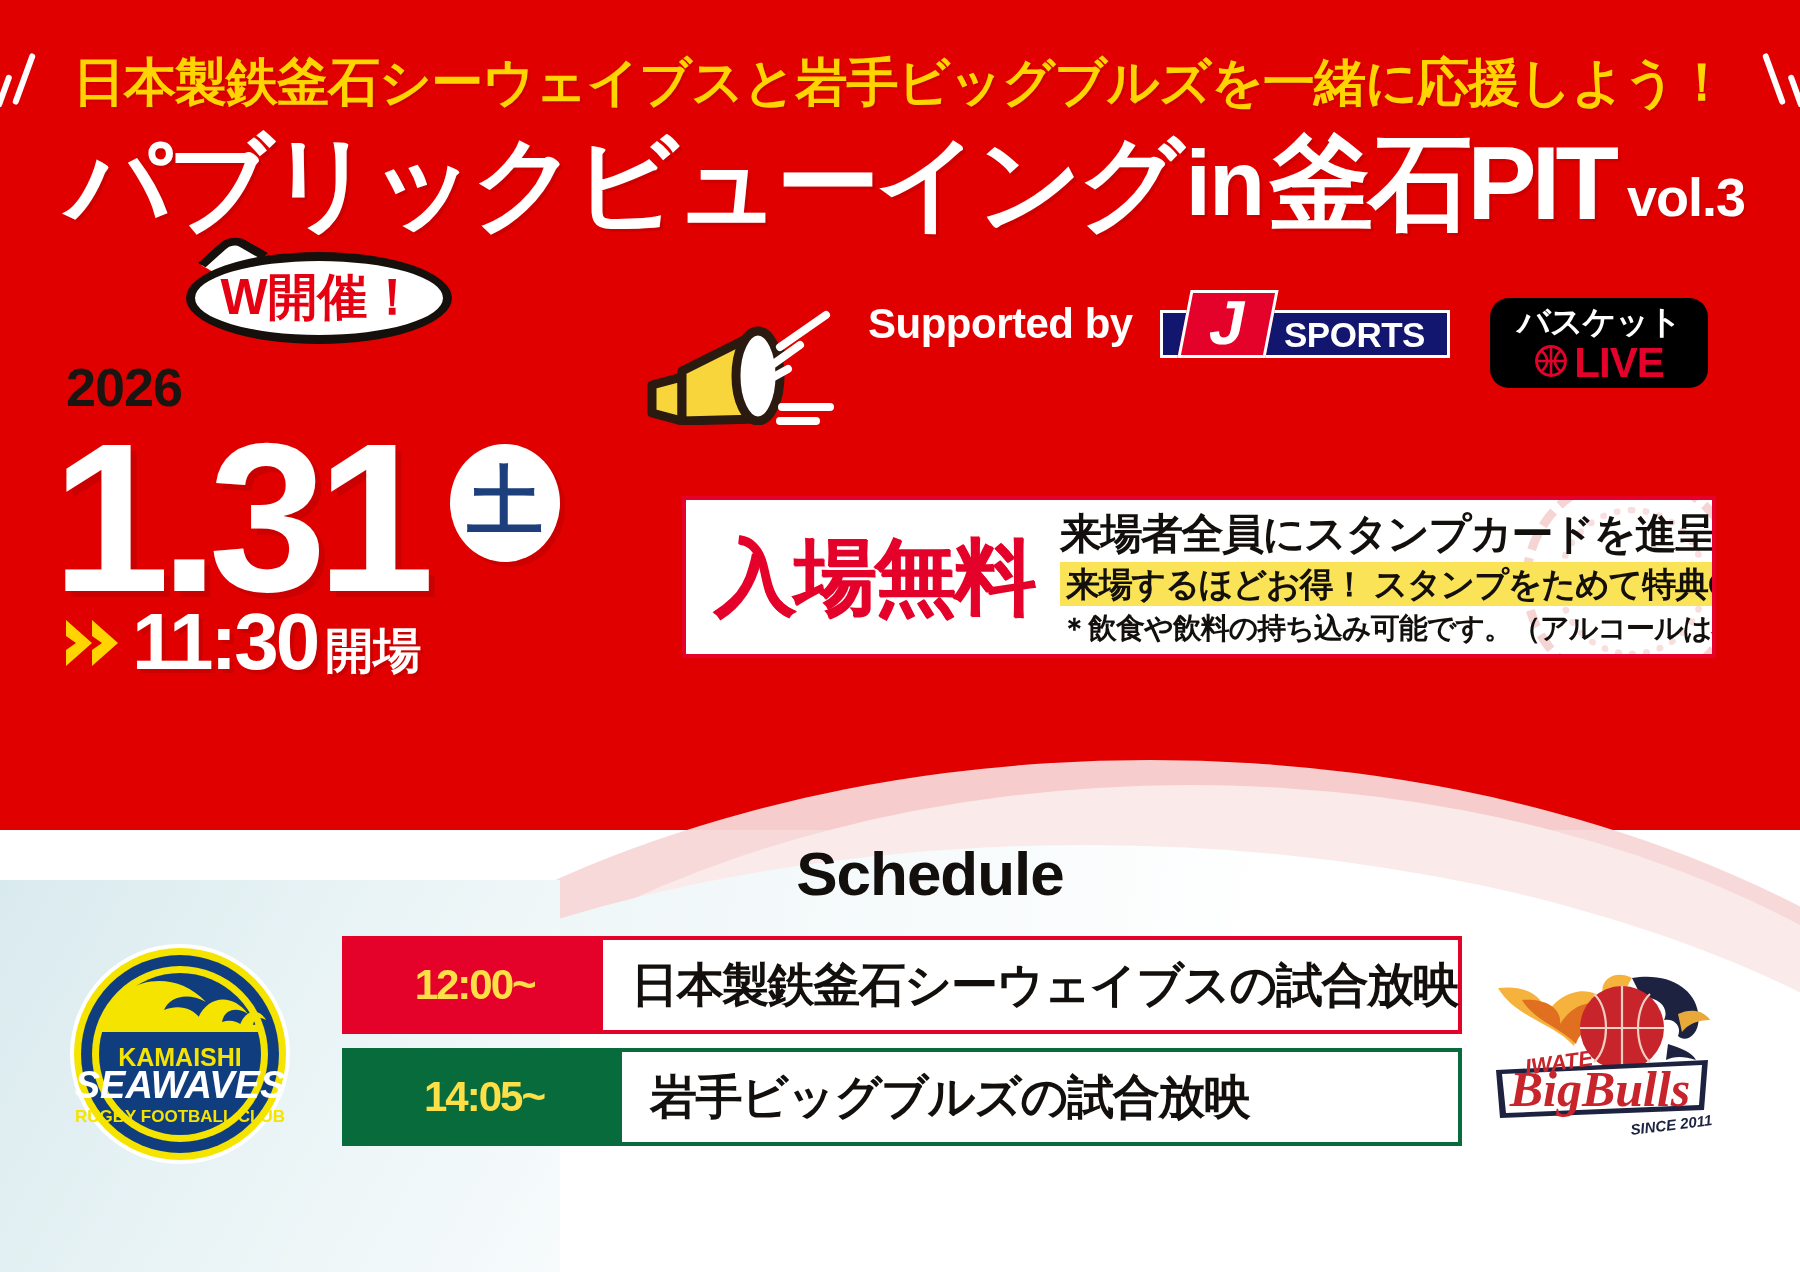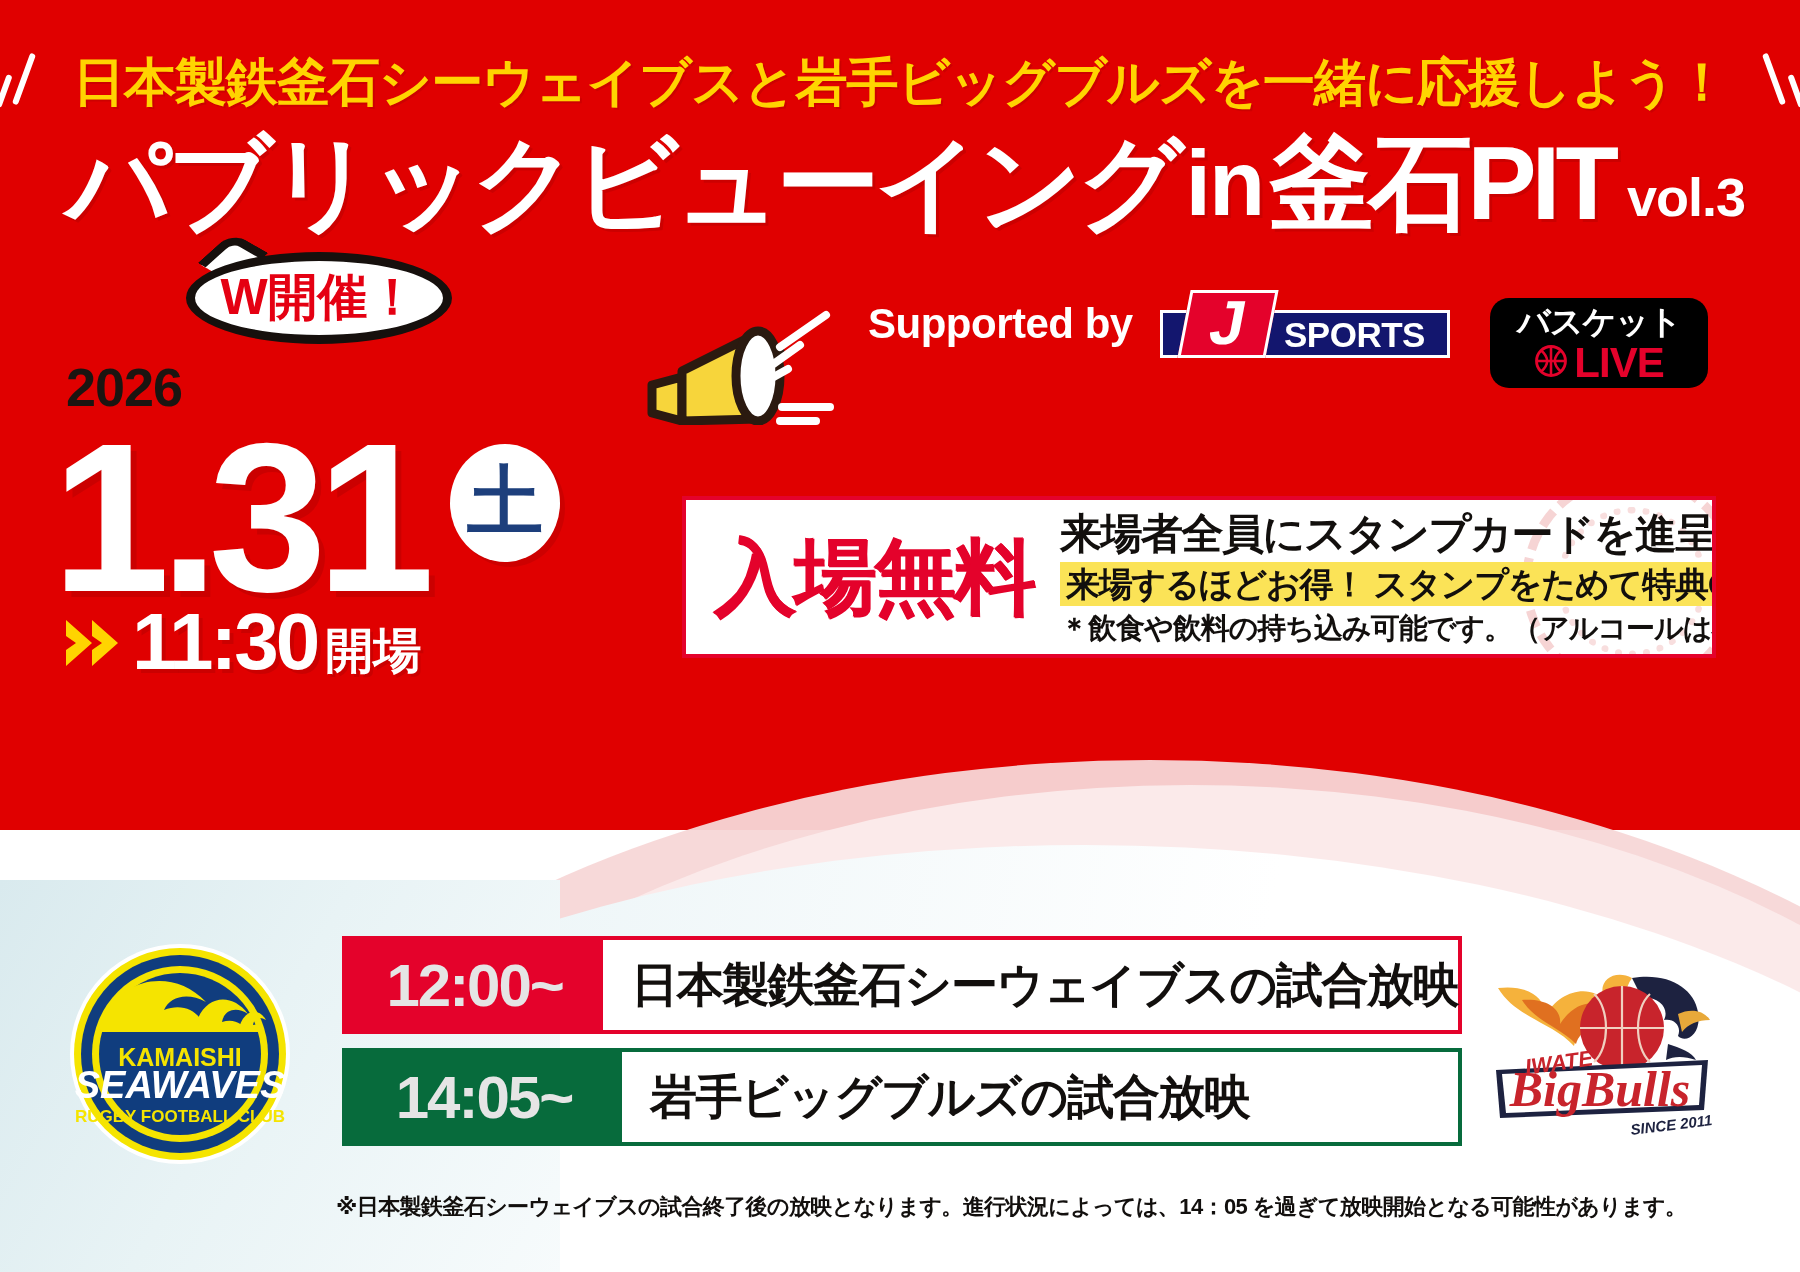--- a/index.html
+++ b/index.html
@@ -217,21 +217,21 @@
     position:absolute; left:0; top:838px; width:1800px;
     text-align:center; color:#120f0d; font-size:62px; font-weight:bold;
     letter-spacing:-1px;
   }
   .sched-title span { display:inline-block; margin-left:60px; }
 
   .sched-rows { position:absolute; left:342px; top:936px; width:1120px; }
   .sched-row { display:flex; height:98px; margin-bottom:14px; }
   .sched-row .tcell {
     width:276px; display:flex; align-items:center; justify-content:center;
-    color:#e5e5e5; font-size:60px; font-weight:bold; letter-spacing:-2px;
+    color:#fde047; font-size:42px; font-weight:bold; letter-spacing:-2px;
   }
   .sched-row .dcell {
     flex:1; display:flex; align-items:center; background:#ffffff;
     color:#120f0d; font-size:47px; font-weight:bold; letter-spacing:-1.5px;
     padding-left:28px; white-space:nowrap;
   }
   .row-red { border:4px solid #e4022b; }
   .row-red .tcell { background:#e4022b; }
   .row-green { border:4px solid #076b3c; }
   .row-green .tcell { background:#076b3c; }
@@ -351,33 +351,35 @@
     <div class="infobox-inner">
       <div class="free">入場無料</div>
       <div class="infobox-right">
         <div class="line1">来場者全員にスタンプカードを進呈</div>
         <div class="line2">来場するほどお得！ スタンプをためて特典GET！</div>
         <div class="line3">＊飲食や飲料の持ち込み可能です。（アルコールは不可）</div>
       </div>
     </div>
   </div>
 
+  <div class="sched-title">
+    <span>Schedule</span>
+  </div>
 
   <div class="sched-rows">
     <div class="sched-row row-red">
       <div class="tcell">12:00~</div>
       <div class="dcell">日本製鉄釜石シーウェイブスの試合放映</div>
     </div>
     <div class="sched-row row-green">
       <div class="tcell">14:05~</div>
       <div class="dcell">岩手ビッグブルズの試合放映</div>
     </div>
   </div>
 
-  <div class="footnote">※日本製鉄釜石シーウェイブスの試合終了後の放映となります。進行状況によっては、14：05 を過ぎて放映開始となる可能性があります。</div>
 
   <div class="seawaves">
     <svg viewBox="0 0 228 228" width="228" height="228">
       <circle cx="114" cy="114" r="110" fill="#ffffff"></circle>
       <circle cx="114" cy="114" r="106" fill="#f5e400"></circle>
       <circle cx="114" cy="114" r="99" fill="#103d7e"></circle>
       <circle cx="114" cy="114" r="88" fill="#f5e400"></circle>
       <circle cx="114" cy="114" r="81" fill="#103d7e"></circle>
 
       <path d="M34 92 C44 40 104 24 140 62 C122 52 104 56 98 70 C118 62 136 72 140 92 Z" fill="#f5e400"></path>

